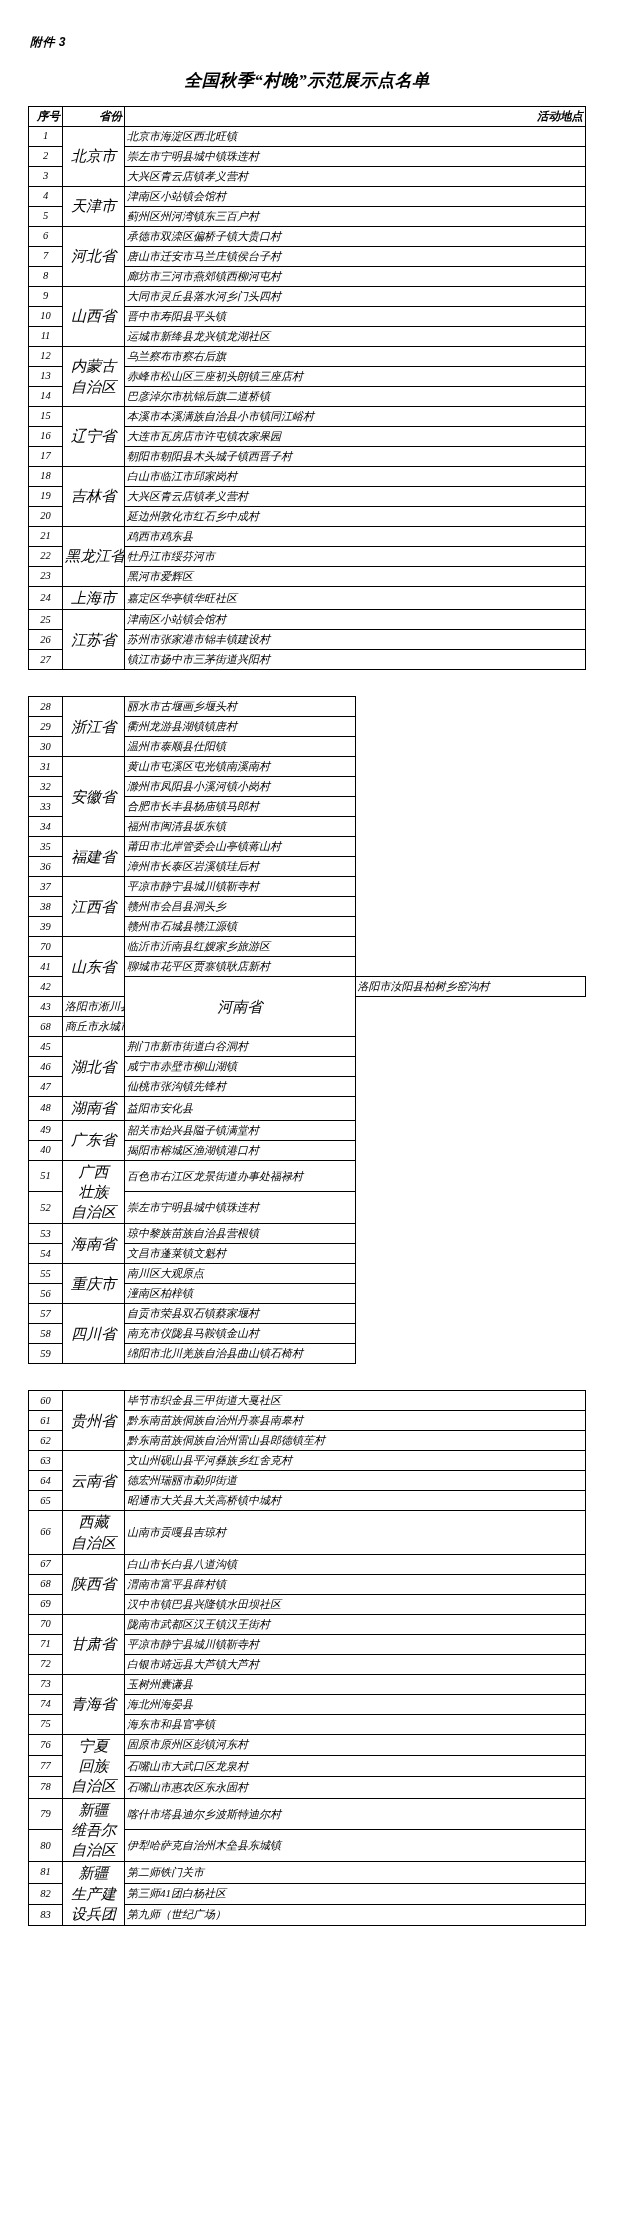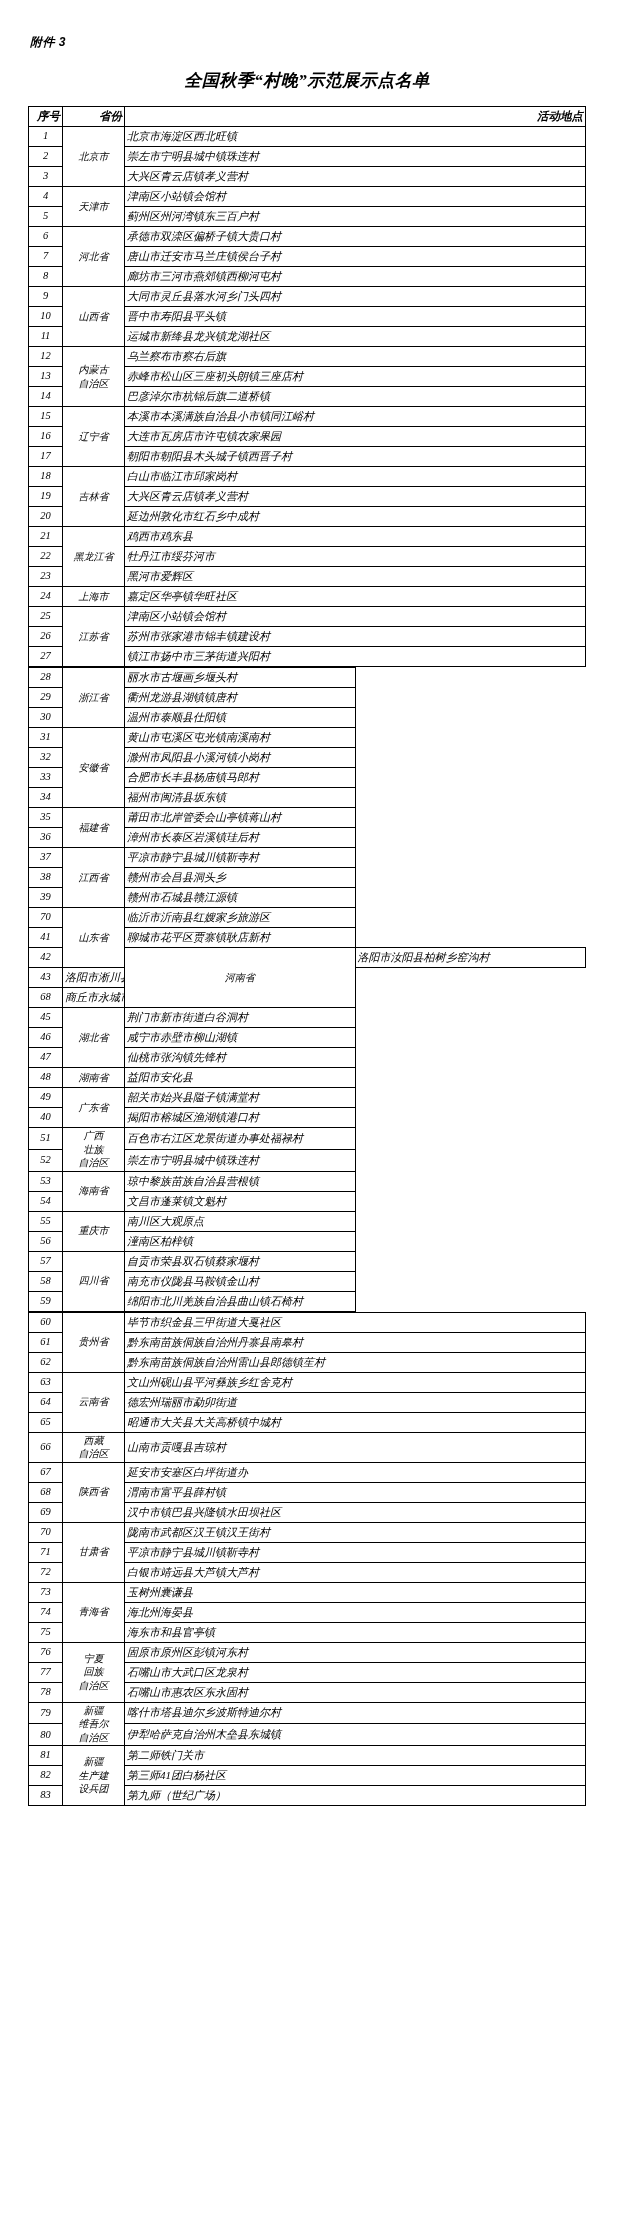--- a/index.html
+++ b/index.html
@@ -33,20 +33,21 @@
     margin: 0 0 14px 0;
     font-family: "Liberation Serif", serif;
   }
   table.list {
     border-collapse: collapse;
     width: 100%;
     table-layout: fixed;
     font-size: 11px;
   }
   table.list + table.list {
+    margin-top: 26px;
   }
   table.list td, table.list th {
     border: 1px solid #000000;
     padding: 1px 2px;
     line-height: 1.35;
     height: 17px;
     vertical-align: middle;
     overflow: hidden;
     white-space: nowrap;
   }
@@ -58,21 +59,21 @@
     font-weight: bold;
     font-size: 11.5px;
     margin-top: 32px;
   }
   td.no {
     text-align: center;
     font-size: 10.5px;
   }
   td.prov {
     text-align: center;
-    font-size: 10px;
+    font-size: 15px;
     line-height: 1.25;
   }
   td.prov .stack {
     display: block;
     text-align: center;
   }
   td.place {
     text-align: left;
     padding-left: 6px;
     font-size: 11px;
@@ -464,21 +465,21 @@
               <span class="stack">西藏</span>
               <span class="stack">自治区</span>
             </td>
             <td class="place">山南市贡嘎县吉琼村</td>
           </tr>
           <tr>
             <td class="no">67</td>
             <td class="prov" rowspan="3">
               <span class="stack">陕西省</span>
             </td>
-            <td class="place">延安市安塞区白坪街道办</td>
+            <td class="place">白山市长白县八道沟镇</td>
           </tr>
           <tr>
             <td class="no">68</td>
             <td class="place">渭南市富平县薛村镇</td>
           </tr>
           <tr>
             <td class="no">69</td>
             <td class="place">汉中市镇巴县兴隆镇水田坝社区</td>
           </tr>
           <tr>

